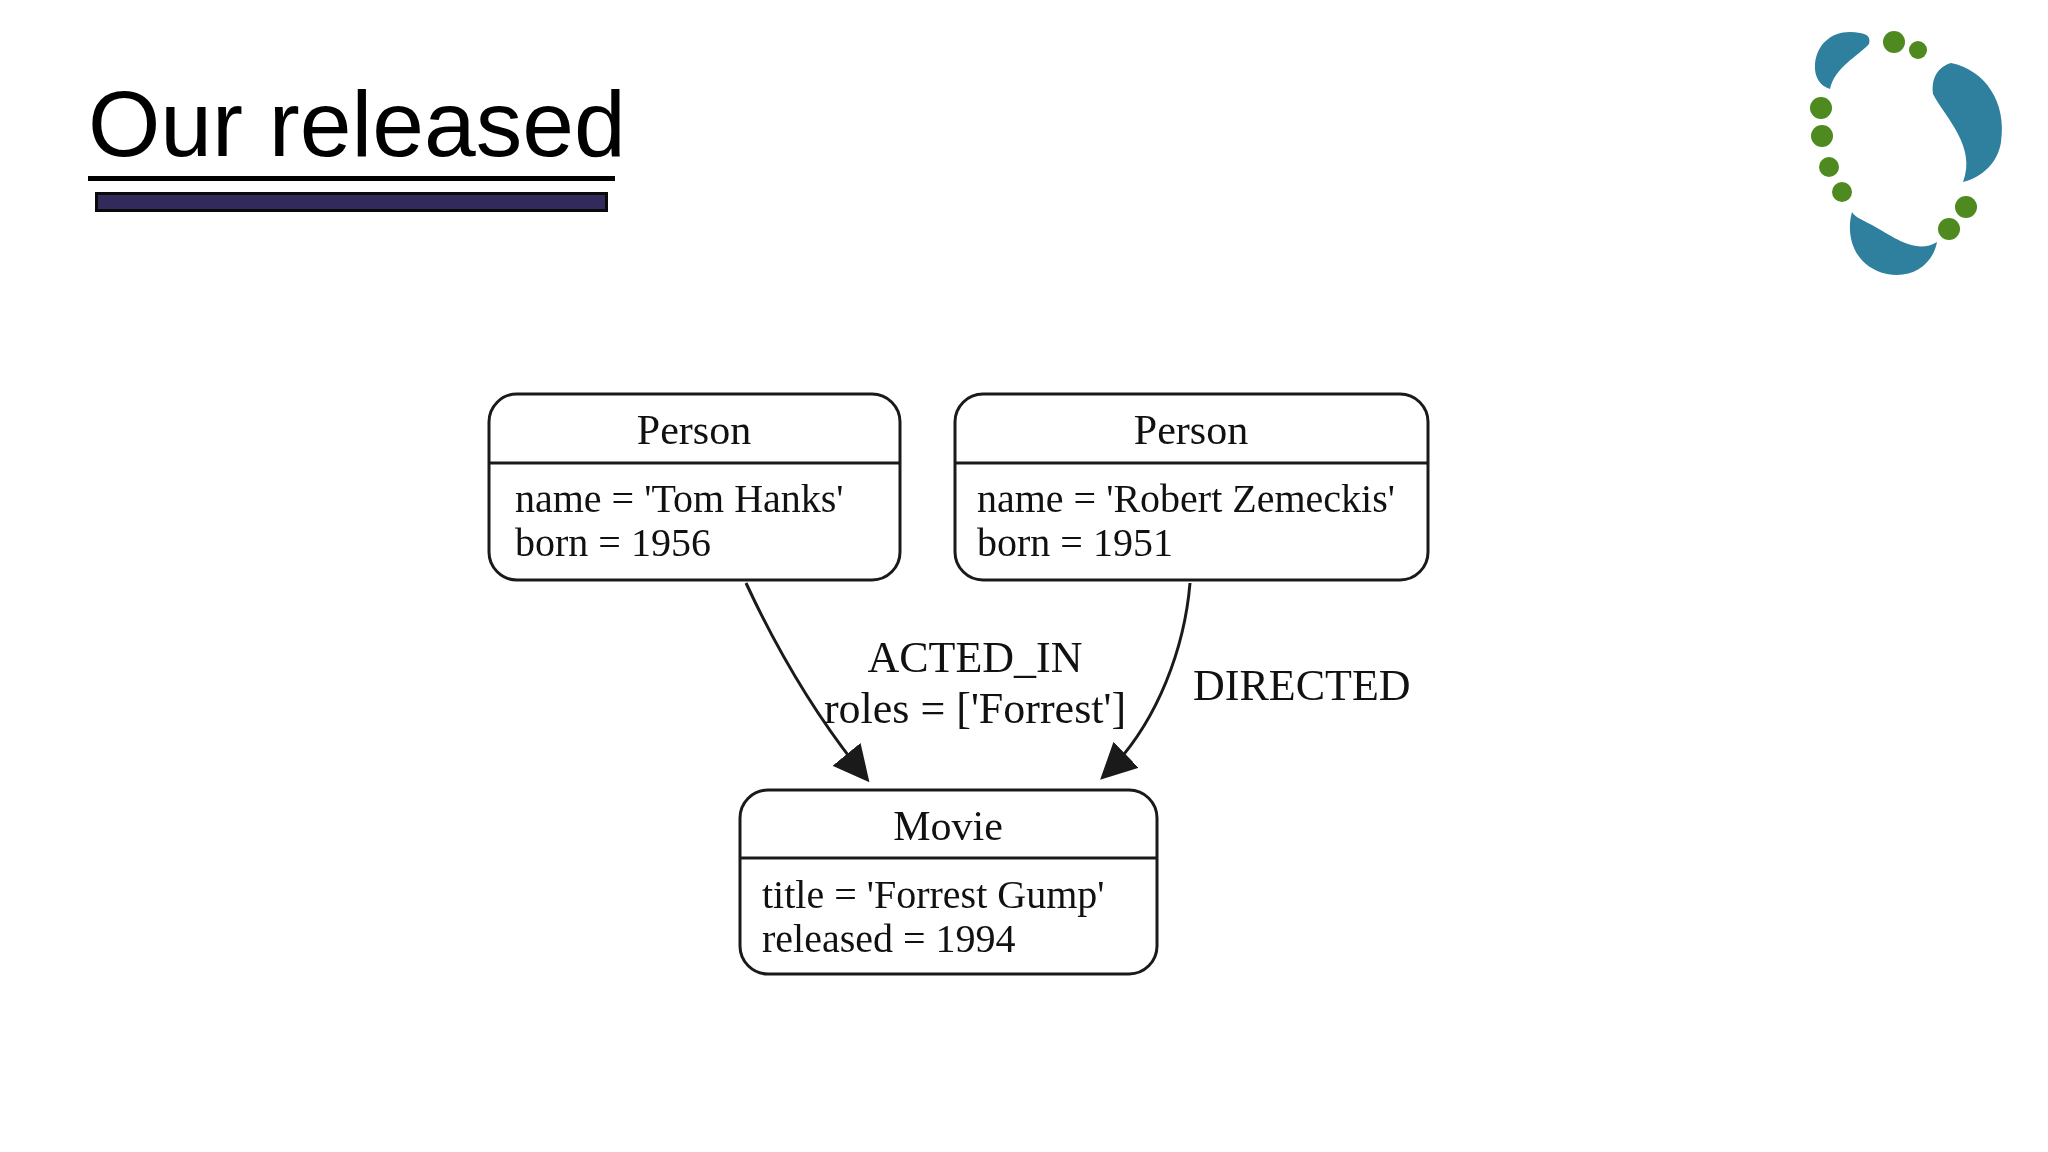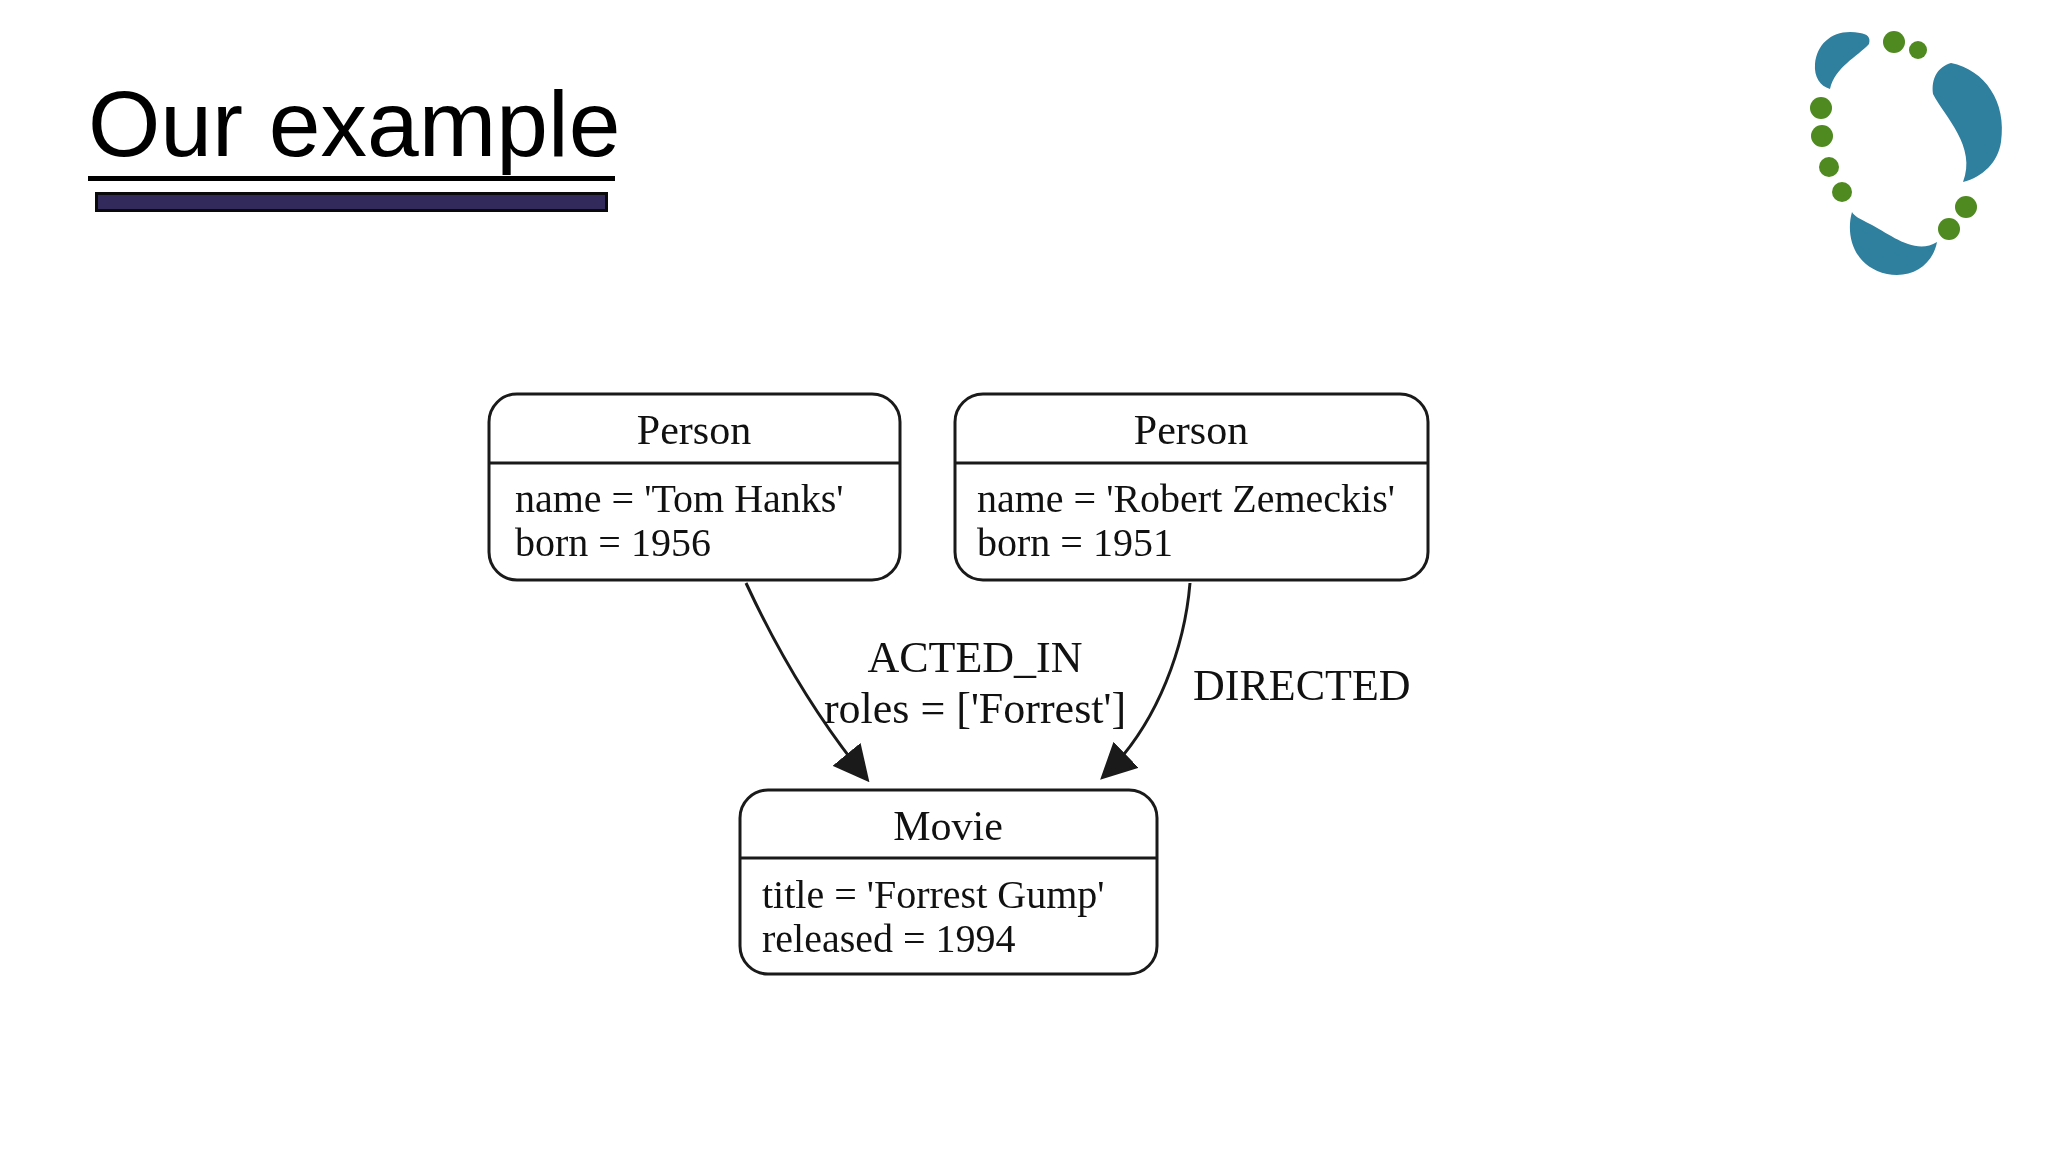--- a/index.html
+++ b/index.html
@@ -80,21 +80,21 @@
     font-size: 44px;
     fill: #111111;
   }
   .edge-label.centered { text-anchor: middle; }
 </style>
 </head>
 <body>
 
 <div class="slide">
 
-  <h1 class="slide-title">Our example</h1>
+  <h1 class="slide-title">Our released</h1>
   <div class="title-underline"></div>
   <div class="title-accent-bar"></div>
 
   <svg class="logo" width="212" height="262" viewBox="0 0 212 262" aria-hidden="true">
     <g>
       <path d="M 146 43 C 180 50 202 82 196 122 C 193 142 178 157 158 162 C 172 127 140 97 128 74 C 126 58 133 47 146 43 Z" fill="#2f7f9e"></path>
       <path d="M 55 13 C 30 8 12 22 10 44 C 9 57 15 66 25 69 C 30 47 52 37 64 24 C 66 17 62 14 55 13 Z" fill="#2f7f9e"></path>
       <path d="M 47 192 C 40 217 50 247 82 254 C 108 259 128 244 132 222 C 110 236 85 214 65 204 C 55 199 49 196 47 192 Z" fill="#2f7f9e"></path>
     </g>
     <g>

